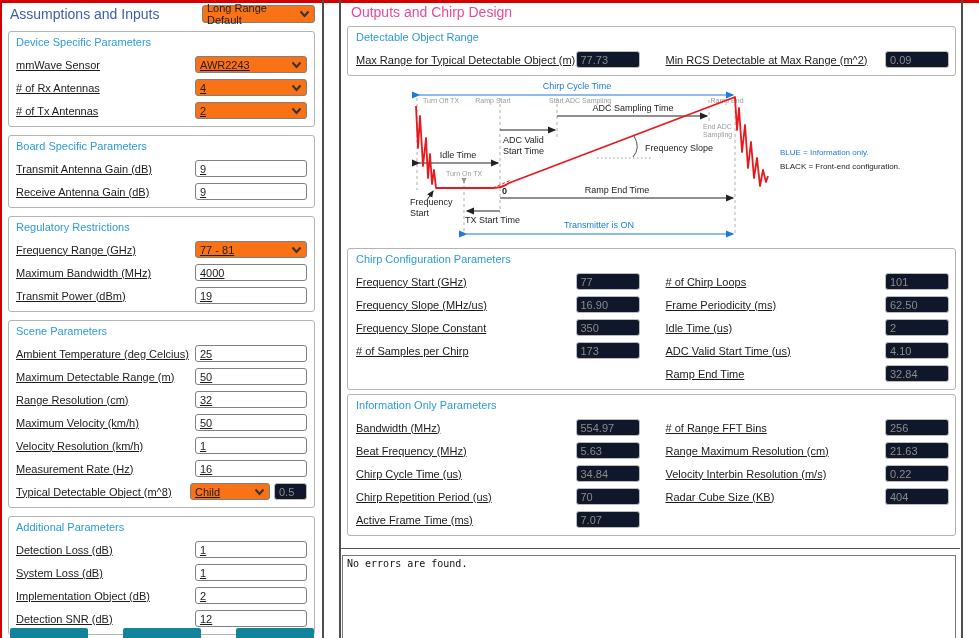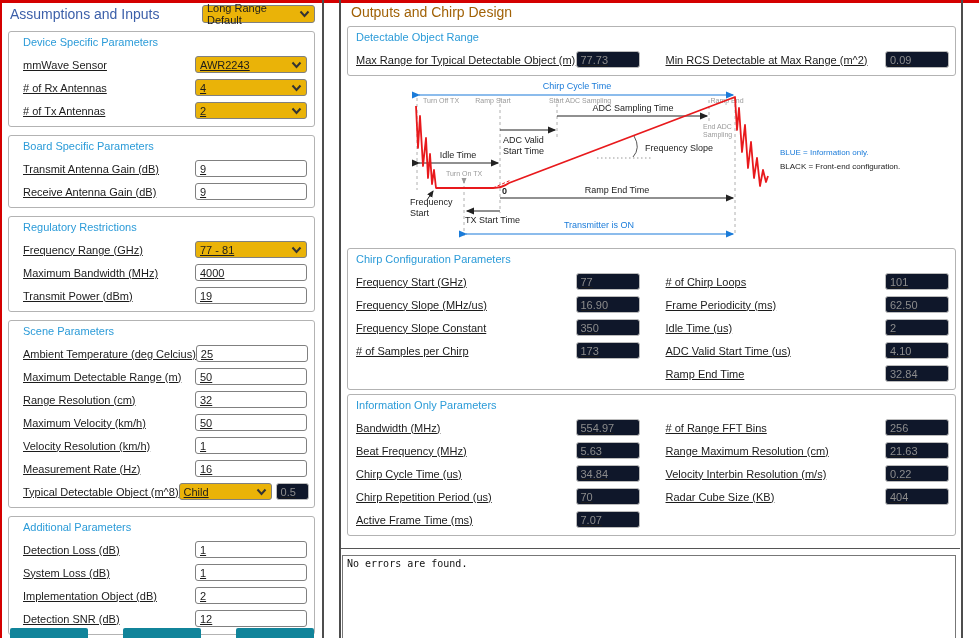--- a/index.html
+++ b/index.html
@@ -11,36 +11,36 @@
   }
   .red-top{position:absolute;left:0;top:0;width:979px;height:3px;background:#d40000;}
   .red-left{position:absolute;left:0;top:0;width:2px;height:638px;background:#d40000;}
   .vline{position:absolute;top:0;width:2px;height:638px;background:#4d4d4d;}
 
   .left-col{position:absolute;left:2px;top:3px;width:319px;height:635px;padding:0 0 0 0;}
   .right-col{position:absolute;left:341px;top:3px;width:619px;height:635px;}
 
   .lhead{display:flex;justify-content:space-between;align-items:center;margin:1px 6px 0 8px;height:19px;}
   .ltitle{font-size:14px;color:#3b5fa9;}
-  .rtitle{font-size:14px;color:#a16207;margin:1px 0 0 10px;height:18px;}
+  .rtitle{font-size:14px;color:#ec4899;margin:1px 0 0 10px;height:18px;}
 
   .sec{border:1px solid #b3b3b3;border-radius:3px;background:#fff;
-       margin:8px 6px 0 6px;padding:2px 7px 7px 14px;}
+       margin:8px 6px 0 6px;padding:2px 7px 7px 7px;}
   .sec-title{font-size:11px;color:#2b9bd8;margin-top:2px;height:14px;}
   .frow{display:flex;justify-content:space-between;align-items:center;margin-top:6px;height:17px;text-decoration:underline;}
   .flabel{font-size:11px;white-space:nowrap;}
 
   .tbox{width:112px;height:17px;box-sizing:border-box;border:1px solid #808080;border-radius:3px;
         font-family:"Liberation Sans",sans-serif;font-size:11px;padding:0 4px;color:#1c1c1c;background:#fff;}
-  .selbox{width:112px;height:17px;box-sizing:border-box;border:1px solid #808080;border-radius:3px;background:#eab308;
+  .selbox{width:112px;height:17px;box-sizing:border-box;border:1px solid #808080;border-radius:3px;background:#f97316;
         display:flex;align-items:center;justify-content:space-between;padding:0 4px;font-size:11px;cursor:default;}
   .selbox svg{flex:none;}
   .preset{width:113px;height:18px;}
   .ctl-pair{display:flex;align-items:center;gap:4px;}
-  .sel-sm{width:93px;justify-content:space-between;}
+  .sel-sm{width:80px;justify-content:space-between;}
   .obox{height:17px;box-sizing:border-box;border:1px solid #bcbcbc;border-radius:3px;background:#0f172a;
         color:#8c8c8c;font-family:"Liberation Sans",sans-serif;font-size:11px;padding:0 4px;}
   .obox.w-sm{width:33px;}
   .obox.w-md{width:64px;}
 
   .btn-row{position:absolute;top:625px;left:8px;display:flex;gap:35px;}
   .tbtn{width:78px;height:24px;background:#11849a;border:none;border-radius:2px;cursor:pointer;}
 
   
   .rsec{border:1px solid #b3b3b3;border-radius:3px;background:#fff;margin:4px 4px 0 6px;padding:2px 6px 7px 8px;}

